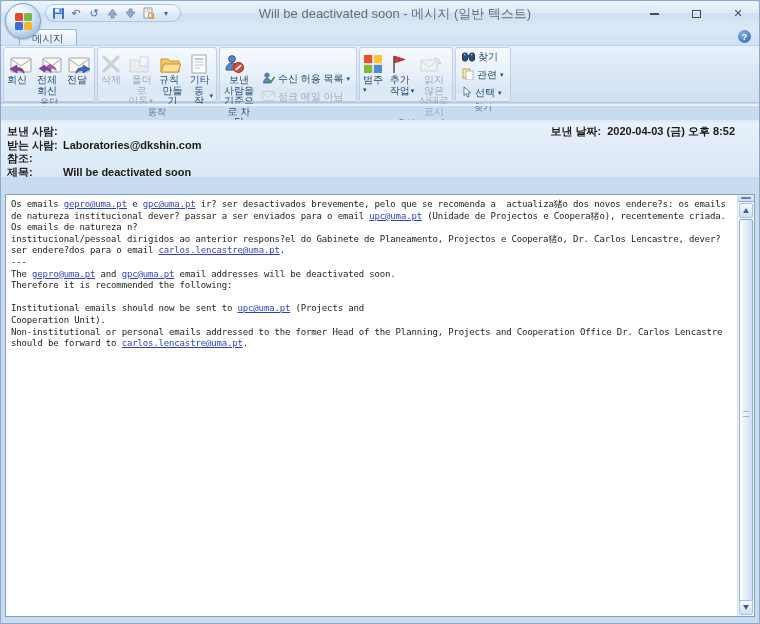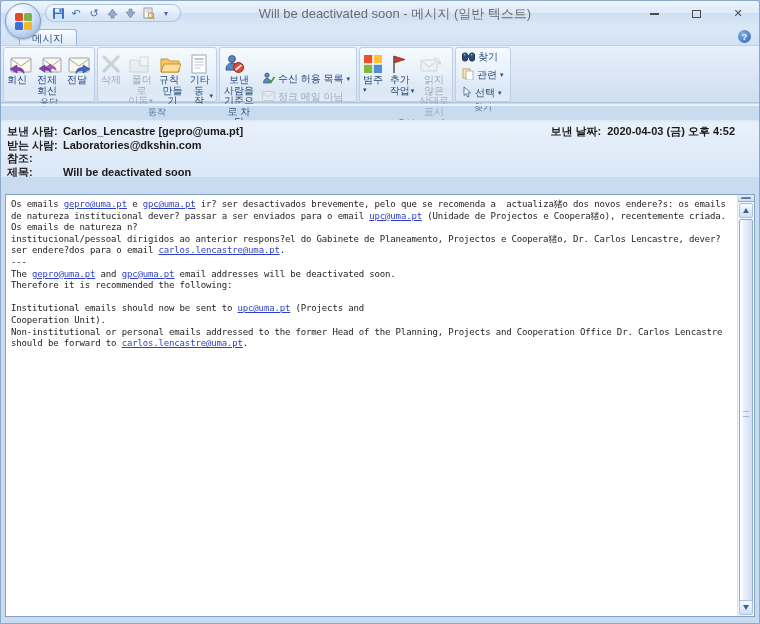--- a/index.html
+++ b/index.html
@@ -432,37 +432,36 @@
     </div>
   </div>
 
   <div class="gapband"></div>
 
   <div class="infobar">이 메시지의 필요 없는 줄 바꿈이 제거되었습니다.</div>
 
   <div class="headers">
     <div class="hrow">
       <span class="hlabel">보낸 사람:</span>
-      <span class="hvalue">Carlos_Lencastre [gepro@uma.pt]</span>
     </div>
     <div class="hrow">
       <span class="hlabel">받는 사람:</span>
       <span class="hvalue">Laboratories@dkshin.com</span>
     </div>
     <div class="hrow">
       <span class="hlabel">참조:</span>
       <span class="hvalue"></span>
     </div>
     <div class="hrow">
       <span class="hlabel">제목:</span>
       <span class="hvalue">Will be deactivated soon</span>
     </div>
     <div class="sent">
       <span>보낸 날짜:</span>
-      <span>2020-04-03 (금) 오후 4:52</span>
+      <span>2020-04-03 (금) 오후 8:52</span>
     </div>
   </div>
 
   <div class="bodyband">
     <div class="bodybox">
       <div class="bodytext" id="bodytext"><div class="bline"><span>Os emails </span><span class="blink">gepro@uma.pt</span><span> e </span><span class="blink">gpc@uma.pt</span><span> ir? ser desactivados brevemente, pelo que se recomenda a  actualiza猪o dos novos endere?s: os emails</span></div><div class="bline"><span>de natureza institucional dever? passar a ser enviados para o email </span><span class="blink">upc@uma.pt</span><span> (Unidade de Projectos e Coopera猪o), recentemente criada.</span></div><div class="bline"><span>Os emails de natureza n?</span></div><div class="bline"><span>institucional/pessoal dirigidos ao anterior respons?el do Gabinete de Planeamento, Projectos e Coopera猪o, Dr. Carlos Lencastre, dever?</span></div><div class="bline"><span>ser endere?dos para o email </span><span class="blink">carlos.lencastre@uma.pt</span><span>.</span></div><div class="bline"><span>---</span></div><div class="bline"><span>The </span><span class="blink">gepro@uma.pt</span><span> and </span><span class="blink">gpc@uma.pt</span><span> email addresses will be deactivated soon.</span></div><div class="bline"><span>Therefore it is recommended the following:</span></div><div class="bline">&nbsp;</div><div class="bline"><span>Institutional emails should now be sent to </span><span class="blink">upc@uma.pt</span><span> (Projects and</span></div><div class="bline"><span>Cooperation Unit).</span></div><div class="bline"><span>Non-institutional or personal emails addressed to the former Head of the Planning, Projects and Cooperation Office Dr. Carlos Lencastre</span></div><div class="bline"><span>should be forward to </span><span class="blink">carlos.lencastre@uma.pt</span><span>.</span></div></div>
       <div class="sbar">
         <div class="split"></div>
         <div class="sbtnup">
             <span class="tri-up"></span>

